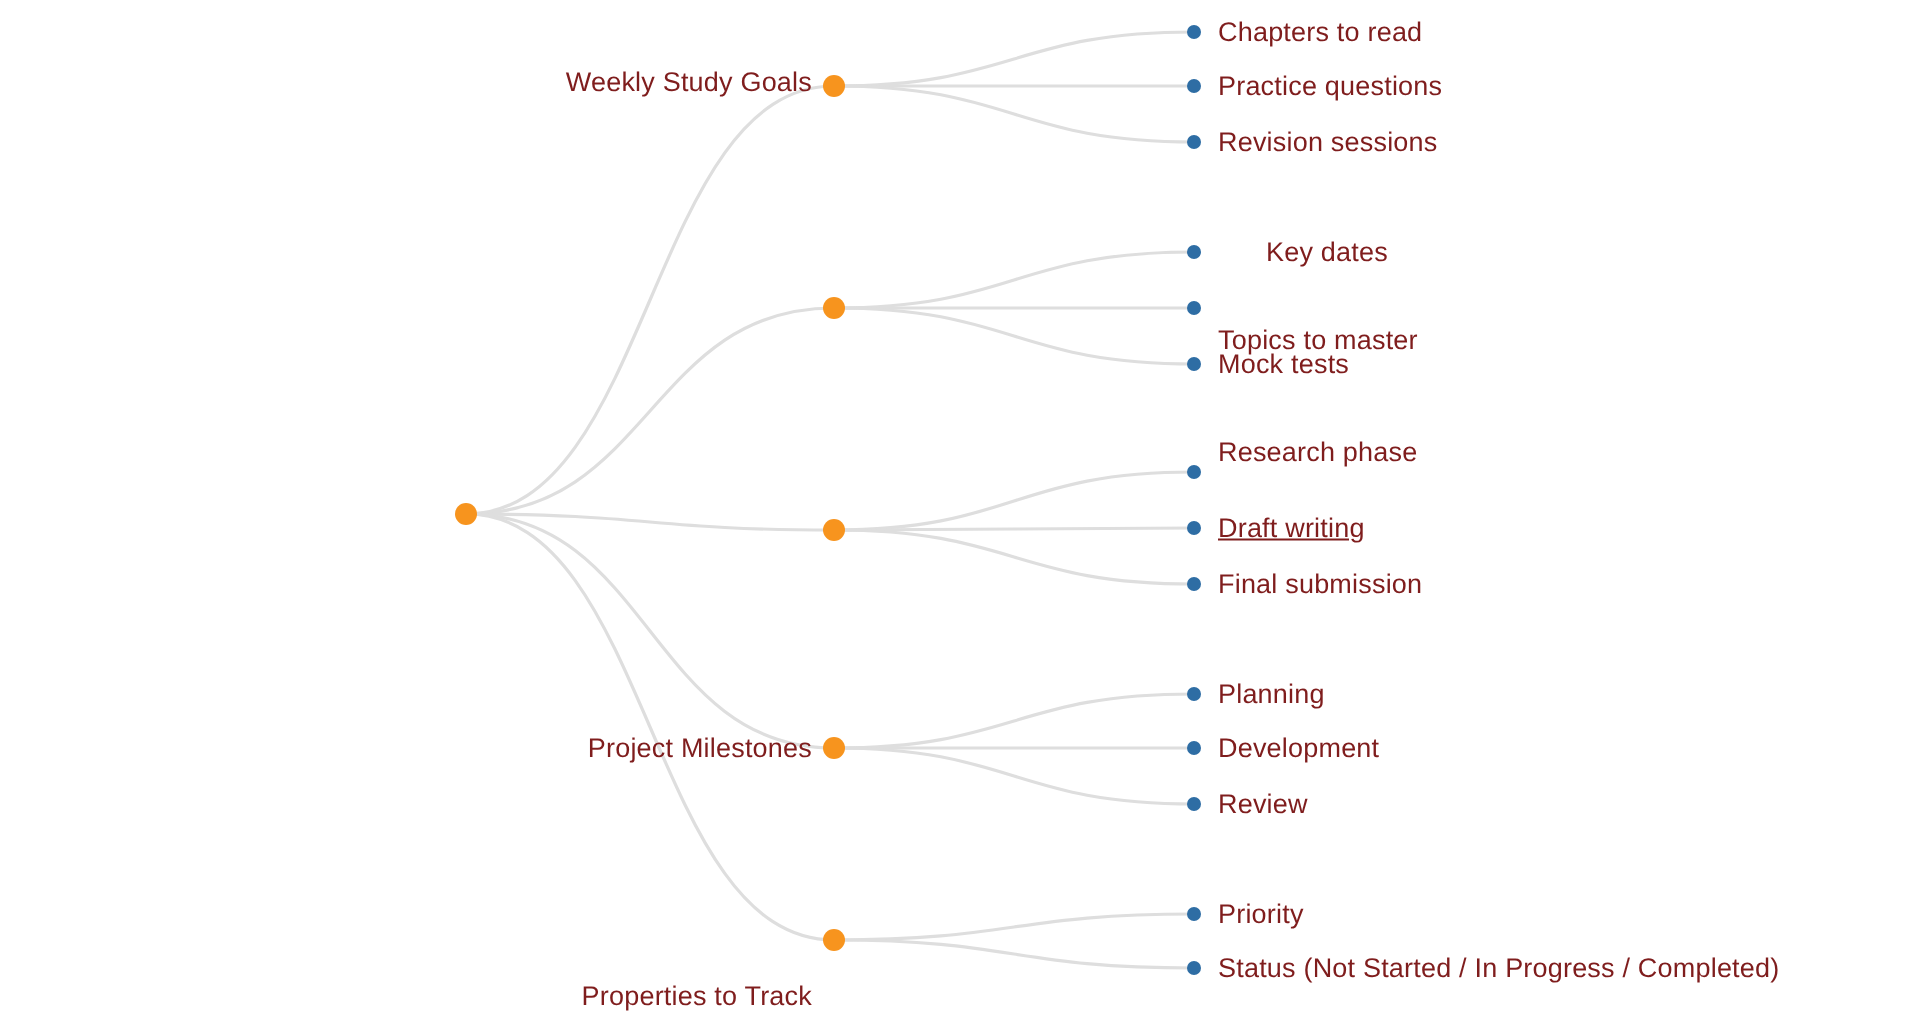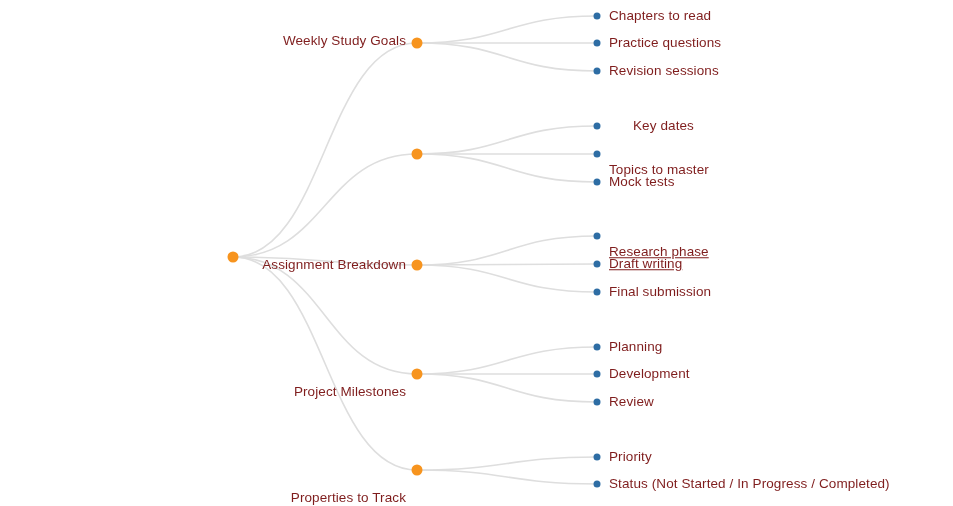--- a/index.html
+++ b/index.html
@@ -85,33 +85,32 @@
     <circle class="dot-leaf" cx="597" cy="292" r="3.5"></circle>
     <circle class="dot-leaf" cx="597" cy="347" r="3.5"></circle>
     <circle class="dot-leaf" cx="597" cy="374" r="3.5"></circle>
     <circle class="dot-leaf" cx="597" cy="402" r="3.5"></circle>
     <circle class="dot-leaf" cx="597" cy="457" r="3.5"></circle>
     <circle class="dot-leaf" cx="597" cy="484" r="3.5"></circle>
   </svg>
 
 
   <div class="node-label align-right" style="right:547px; top:41px;">Weekly Study Goals</div>
-  <div class="node-label align-right" style="right:547px; top:265px;">Assignment Breakdown</div>
-  <div class="node-label align-right" style="right:547px; top:392px;margin-left:42px;">Project Milestones</div>
+  <div class="node-label align-right" style="right:547px; top:374px;margin-left:42px;">Project Milestones</div>
   <div class="node-label align-right" style="right:547px; top:470px;margin-top:28px;">Properties to Track</div>
 
   <div class="node-label" style="left:609px; top:16px;">Chapters to read</div>
   <div class="node-label" style="left:609px; top:43px;">Practice questions</div>
   <div class="node-label" style="left:609px; top:71px;">Revision sessions</div>
 
   <div class="node-label" style="left:609px; top:126px;margin-left:24px;">Key dates</div>
   <div class="node-label" style="left:609px; top:170px;">Topics to master</div>
   <div class="node-label" style="left:609px; top:182px;">Mock tests</div>
 
-  <div class="node-label" style="left:609px; top:252px;text-decoration:underline;">Research phase</div>
+  <div class="node-label" style="left:609px; top:226px;">Research phase</div>
   <div class="node-label" style="left:609px; top:264px;text-decoration:underline;">Draft writing</div>
   <div class="node-label" style="left:609px; top:292px;">Final submission</div>
 
   <div class="node-label" style="left:609px; top:347px;">Planning</div>
   <div class="node-label" style="left:609px; top:374px;">Development</div>
   <div class="node-label" style="left:609px; top:402px;">Review</div>
 
   <div class="node-label" style="left:609px; top:457px;">Priority</div>
   <div class="node-label" style="left:609px; top:484px;">Status (Not Started / In Progress / Completed)</div>
 

